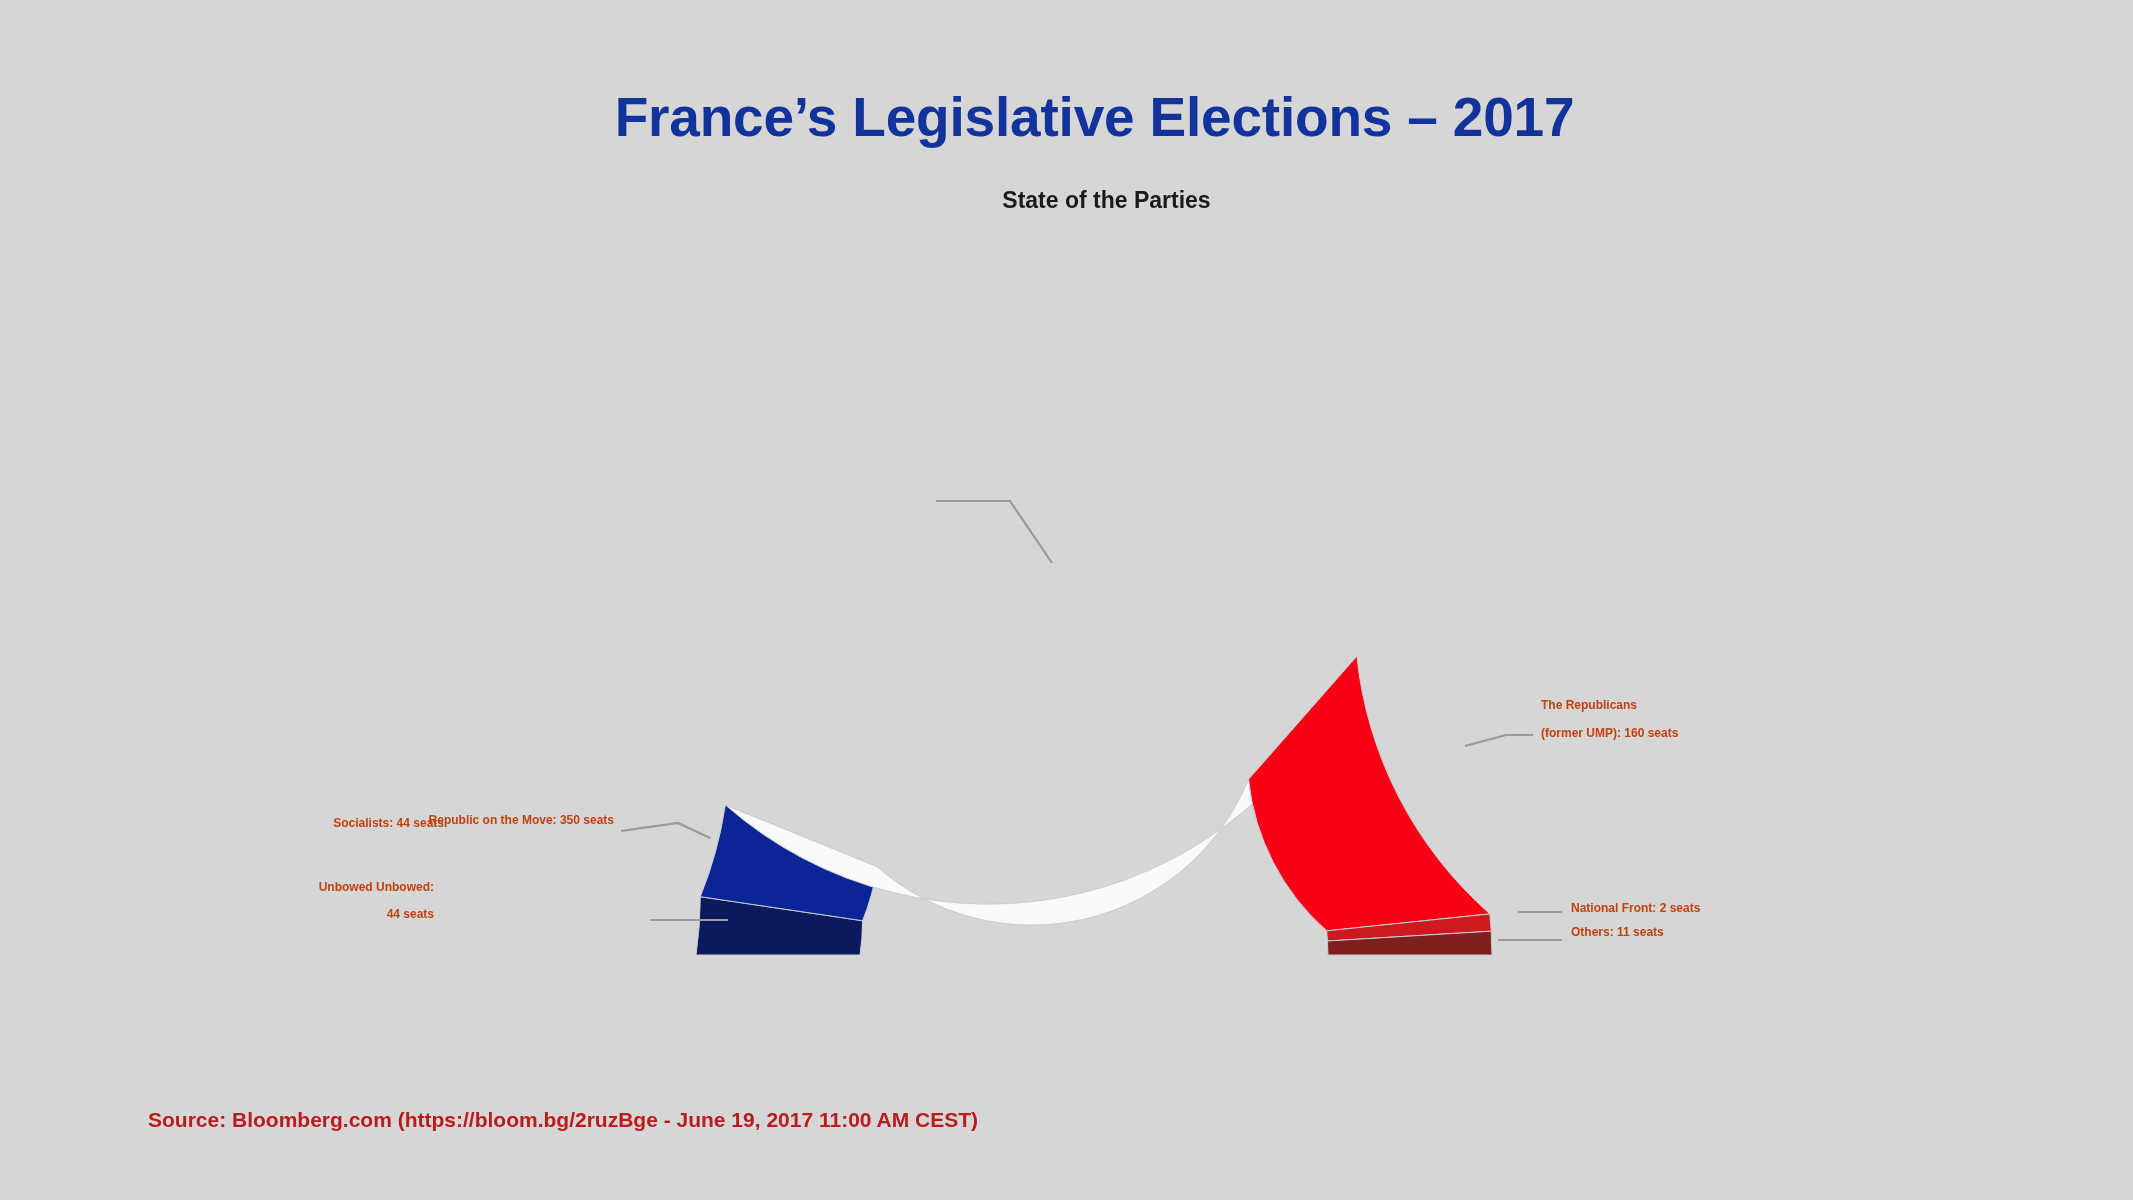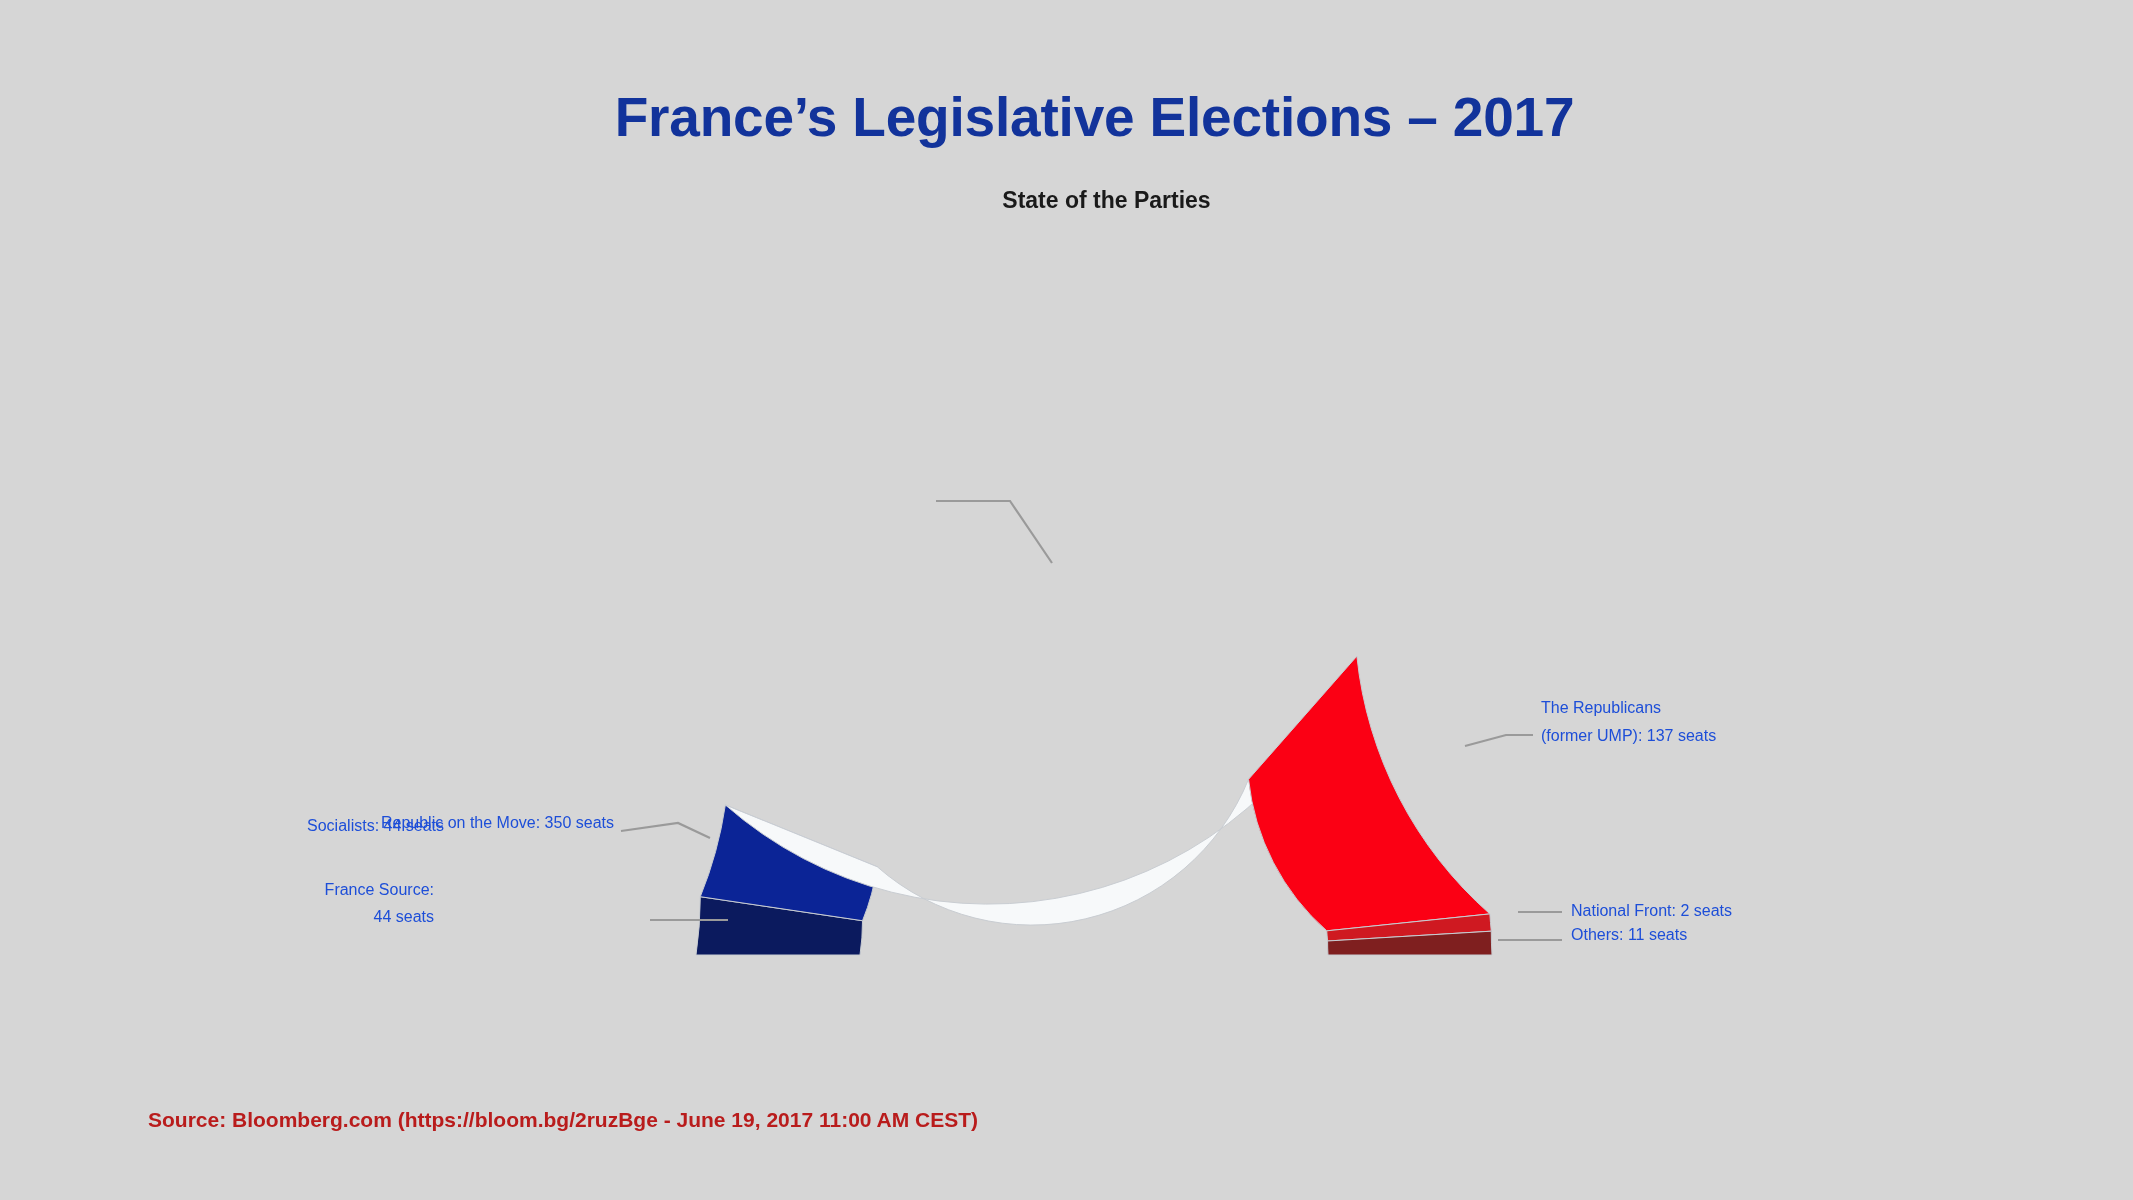--- a/index.html
+++ b/index.html
@@ -55,23 +55,23 @@
     color: #b91c1c;
     white-space: nowrap;
   }
   svg.gauge {
     position: absolute;
     left: 0;
     top: 0;
   }
   .lbl {
     position: absolute;
-    font-size: 16px;
-    font-weight: normal;
-    color: #1d4ed8;
+    font-size: 12px;
+    font-weight: bold;
+    color: #c2410c;
     line-height: 1.26;
     white-space: pre-line;
   }
   .lbl.right { text-align: left; }
   .lbl.left  { text-align: right; }
 </style>
 </head>
 <body>
 
 <div id="stage">
@@ -94,24 +94,24 @@
         <polyline points="1490,912 1534,912"></polyline>
         <polyline points="1470,940 1534,940"></polyline>
         <polyline points="593,831 650,823 682,838"></polyline>
         <polyline points="622,920 700,920"></polyline>
       </g>
   </svg>
 
   <div class="lbl left" style="right:1547px; top:813px;">Republic on the Move: 350 seats</div>
 
   <div class="lbl right" style="left:1513px; top:698px;">The Republicans</div>
-  <div class="lbl right" style="left:1513px; top:726px;">(former UMP): 137 seats</div>
+  <div class="lbl right" style="left:1513px; top:726px;">(former UMP): 160 seats</div>
 
   <div class="lbl right" style="left:1543px; top:901px;">National Front: 2 seats</div>
   <div class="lbl right" style="left:1543px; top:925px;">Others: 11 seats</div>
 
   <div class="lbl left" style="right:1717px; top:816px;">Socialists: 44 seats</div>
 
-  <div class="lbl left" style="right:1727px; top:880px;">France Source:</div>
+  <div class="lbl left" style="right:1727px; top:880px;">Unbowed Unbowed:</div>
   <div class="lbl left" style="right:1727px; top:907px;">44 seats</div>
 
   <div class="source">Source: Bloomberg.com (https://bloom.bg/2ruzBge - June 19, 2017 11:00 AM CEST)</div>
 </div>
 
 </body></html>

